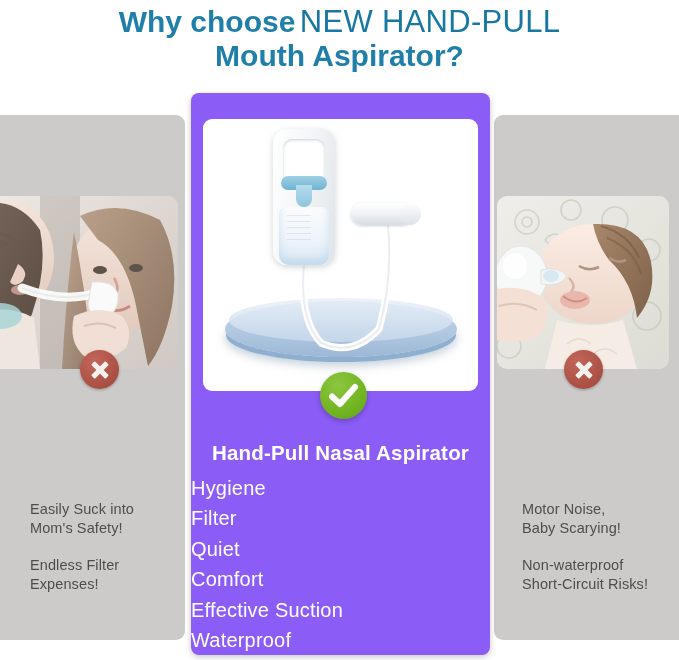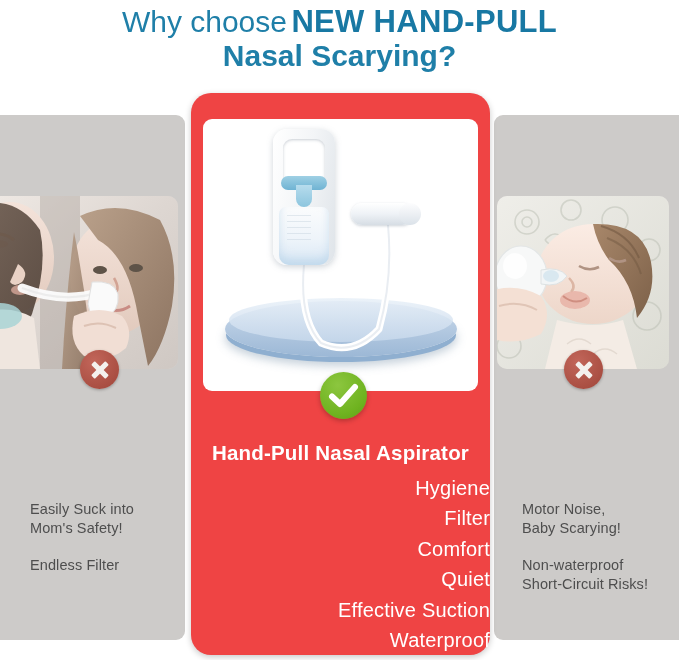--- a/index.html
+++ b/index.html
@@ -9,24 +9,24 @@
     font-family:"Liberation Sans","DejaVu Sans",sans-serif;
   }
 
   
   .headline{
     position:absolute;left:0;top:0;width:679px;height:88px;
     text-align:center;line-height:1.14;padding-top:4px;box-sizing:border-box;
   }
   .headline .line{display:block;white-space:nowrap;}
   .hl-regular{
-    font-size:30px;font-weight:normal;color:#1f7fa8;letter-spacing:0px;margin-top:8px;
+    font-size:30px;font-weight:bold;color:#1f7fa8;letter-spacing:0px;margin-top:8px;
   }
   .hl-strong{
-    font-size:31px;font-weight:bold;color:#1878a3;letter-spacing:0.3px;
+    font-size:31px;font-weight:normal;color:#1878a3;letter-spacing:0.3px;
   }
   .hl-sub{
     font-size:30px;font-weight:bold;color:#1f7fa8;
   }
 
   
   .side-panel{
     position:absolute;top:115px;height:525px;
     background:#cdcbc9;border-radius:9px;
   }
@@ -64,21 +64,21 @@
     font-size:14.5px;line-height:1.32;letter-spacing:.1px;
   }
   .side-text p{margin:0;}
   .side-text .gap{height:18px;}
   .text-left{left:30px;top:500px;}
   .text-right{left:522px;top:500px;}
 
   
   .center-card{
     position:absolute;left:191px;top:93px;width:299px;height:562px;
-    background:#ef4444;border-radius:20px;
+    background:#8b5cf6;border-radius:8px;
     box-shadow:0 2px 6px rgba(0,0,0,.22);
     z-index:5;
   }
   .product-frame{
     position:absolute;left:12px;top:26px;width:275px;height:272px;
     background:#ffffff;border-radius:9px;overflow:hidden;
   }
 
   
   .scene{position:absolute;inset:0;}
@@ -149,37 +149,37 @@
     z-index:7;
   }
   .badge-check svg{position:absolute;left:0;top:0;}
 
   
   .center-title{
     position:absolute;left:0;top:348px;width:299px;text-align:center;
     color:#ffffff;font-size:20.5px;font-weight:bold;letter-spacing:.2px;
   }
   .features{
-    position:absolute;left:0;top:380px;width:299px;text-align:right;
+    position:absolute;left:0;top:380px;width:299px;text-align:left;
     color:#ffffff;
   }
   .features li{
     list-style:none;font-size:20px;line-height:1.52;letter-spacing:.2px;
   }
   .features ul{margin:0;padding:0;}
 </style>
 </head>
 <body>
 
 <div class="headline">
   <span class="line">
     <span class="hl-regular">Why choose</span>
     <span class="hl-strong">NEW HAND-PULL</span>
   </span>
-  <span class="line hl-sub">Nasal Scarying?</span>
+  <span class="line hl-sub">Mouth Aspirator?</span>
 </div>
 
 <div class="side-panel panel-left"></div>
 
 <div class="photo photo-left">
   <div class="photo-inner">
     <svg width="190" height="173" viewBox="0 0 190 173">
       <defs>
         <linearGradient id="lbg" x1="0" y1="0" x2="1" y2="1">
           <stop offset="0" stop-color="#efe9e4"></stop>
@@ -231,20 +231,21 @@
   </div>
 </div>
 
 <div class="badge-x badge-x-left"></div>
 
 <div class="side-text text-left">
   <p>Easily Suck into</p>
   <p>Mom's Safety!</p>
   <div class="gap"></div>
   <p>Endless Filter</p>
+  <p>Expenses!</p>
 </div>
 
 <div class="side-panel panel-right"></div>
 
 <div class="photo photo-right">
   <div class="photo-inner">
     <svg width="172" height="173" viewBox="0 0 172 173">
       <defs>
         <linearGradient id="rbg" x1="0" y1="0" x2="1" y2="1">
           <stop offset="0" stop-color="#efeee9"></stop>
@@ -343,22 +344,22 @@
       <div class="nozzle-tip"></div>
     </div>
   </div>
 
   <div class="center-title">Hand-Pull Nasal Aspirator</div>
 
   <div class="features">
     <ul>
       <li>Hygiene</li>
       <li>Filter</li>
+      <li>Quiet</li>
       <li>Comfort</li>
-      <li>Quiet</li>
       <li>Effective Suction</li>
       <li>Waterproof</li>
     </ul>
   </div>
 </div>
 
 <div class="badge-check">
   <svg width="47" height="47" viewBox="0 0 47 47">
     <path d="M12 24.5 L20 32 L35 15" stroke="#ffffff" stroke-width="6" fill="none" stroke-linecap="round" stroke-linejoin="round"></path>
   </svg>

